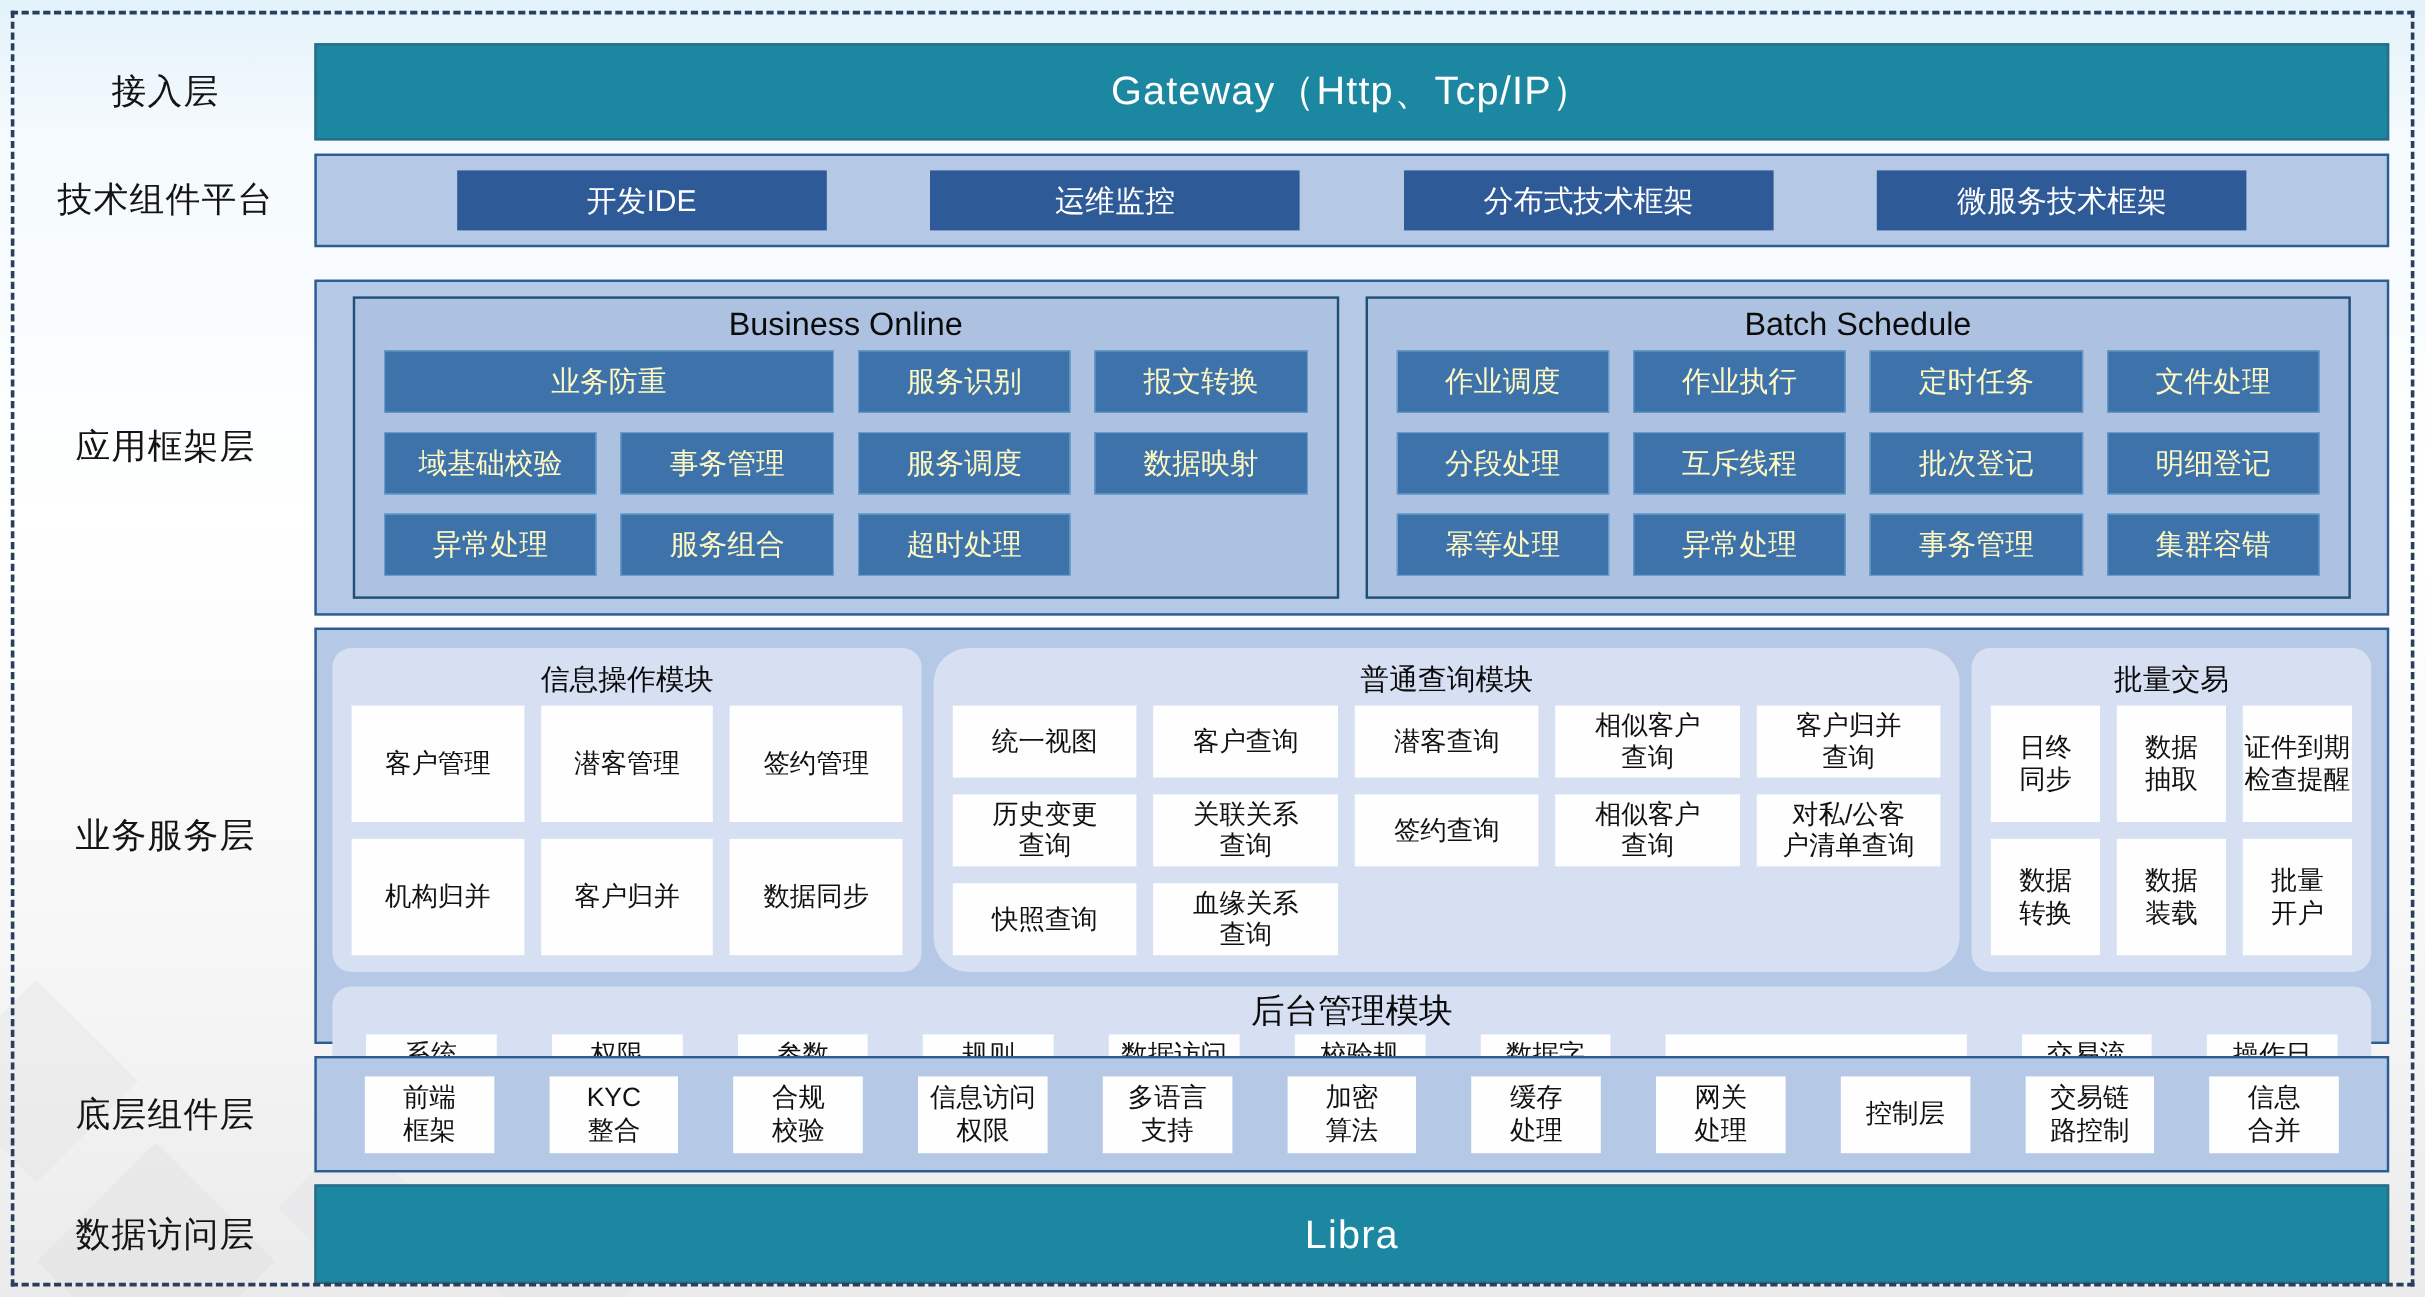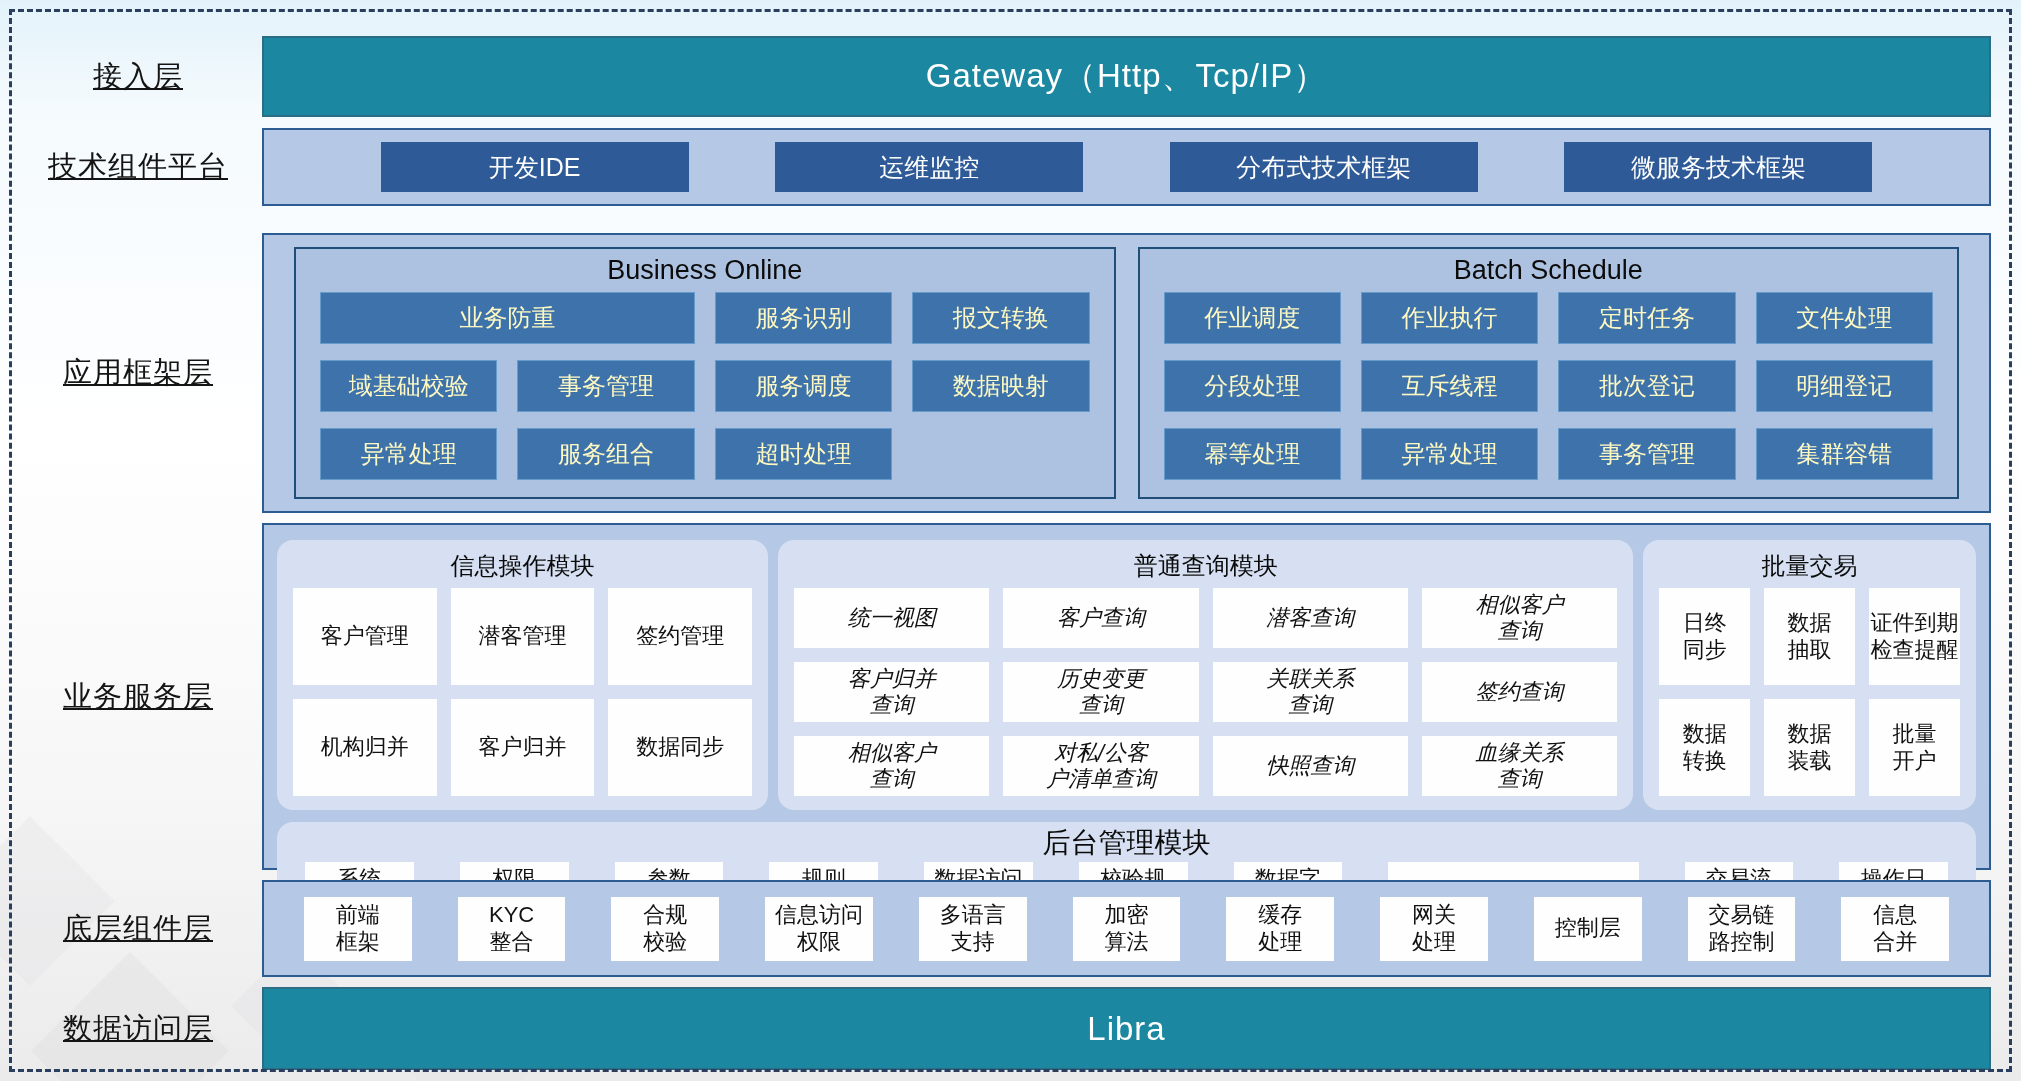--- a/index.html
+++ b/index.html
@@ -21,21 +21,21 @@
     position:absolute; inset:9px;
     border:3px dashed #2a3f60;
     pointer-events:none;
   }
   .content { position:absolute; left:14px; top:0; right:30px; }
 
   .row { display:flex; align-items:stretch; }
   .side {
     width:248px; flex:0 0 248px;
     display:flex; align-items:center; justify-content:center;
-    font-size:29px; color:#141414; letter-spacing:1px;text-decoration:underline;
+    font-size:29px; color:#141414; letter-spacing:1px;
   }
   .main { flex:1; display:flex; }
 
   .row-access { margin-top:36px; height:81px; }
   .row-tech   { margin-top:11px; height:78px; }
   .row-app    { margin-top:27px; height:280px; }
   .row-service{ margin-top:10px; height:347px; }
   .row-comp   { margin-top:10px; height:97px; }
   .row-data   { margin-top:10px; height:83px; }
 
@@ -78,29 +78,29 @@
     font-size:24px; min-height:52px;
   }
 
   .service-panel { display:flex; flex-direction:column; padding:15px 13px 12px 13px; gap:12px; }
   .module-row { display:flex; gap:10px; flex:1; }
   .module {
     background:#d6e0f2; border-radius:16px;
     display:flex; flex-direction:column; padding:4px 16px 14px 16px;
   }
   .module-info  { flex:29; }
-  .module-query { flex:52; }
+  .module-query { flex:52;border-radius:29px; }
   .module-batch { flex:19; }
   .module-title {
     height:44px; display:flex; align-items:center; justify-content:center;
     font-size:24px; color:#0b0b0b;
   }
   .cell-grid { display:grid; gap:14px 14px; flex:1; }
   .grid-3 { grid-template-columns:repeat(3,1fr); }
-  .grid-6 { grid-template-columns:repeat(4,1fr);font-style:italic; }
+  .grid-6 { grid-template-columns:repeat(5,1fr); }
   .cell {
     background:#fefefe; color:#111;
     display:flex; align-items:center; justify-content:center;
     text-align:center; white-space:pre-line;
     font-size:22px; line-height:1.2; min-height:60px;
   }
   .admin-panel {
     background:#d6e0f2; border-radius:16px;
     flex:0 0 112px; display:flex; flex-direction:column; padding:2px 28px 12px 28px;
   }

